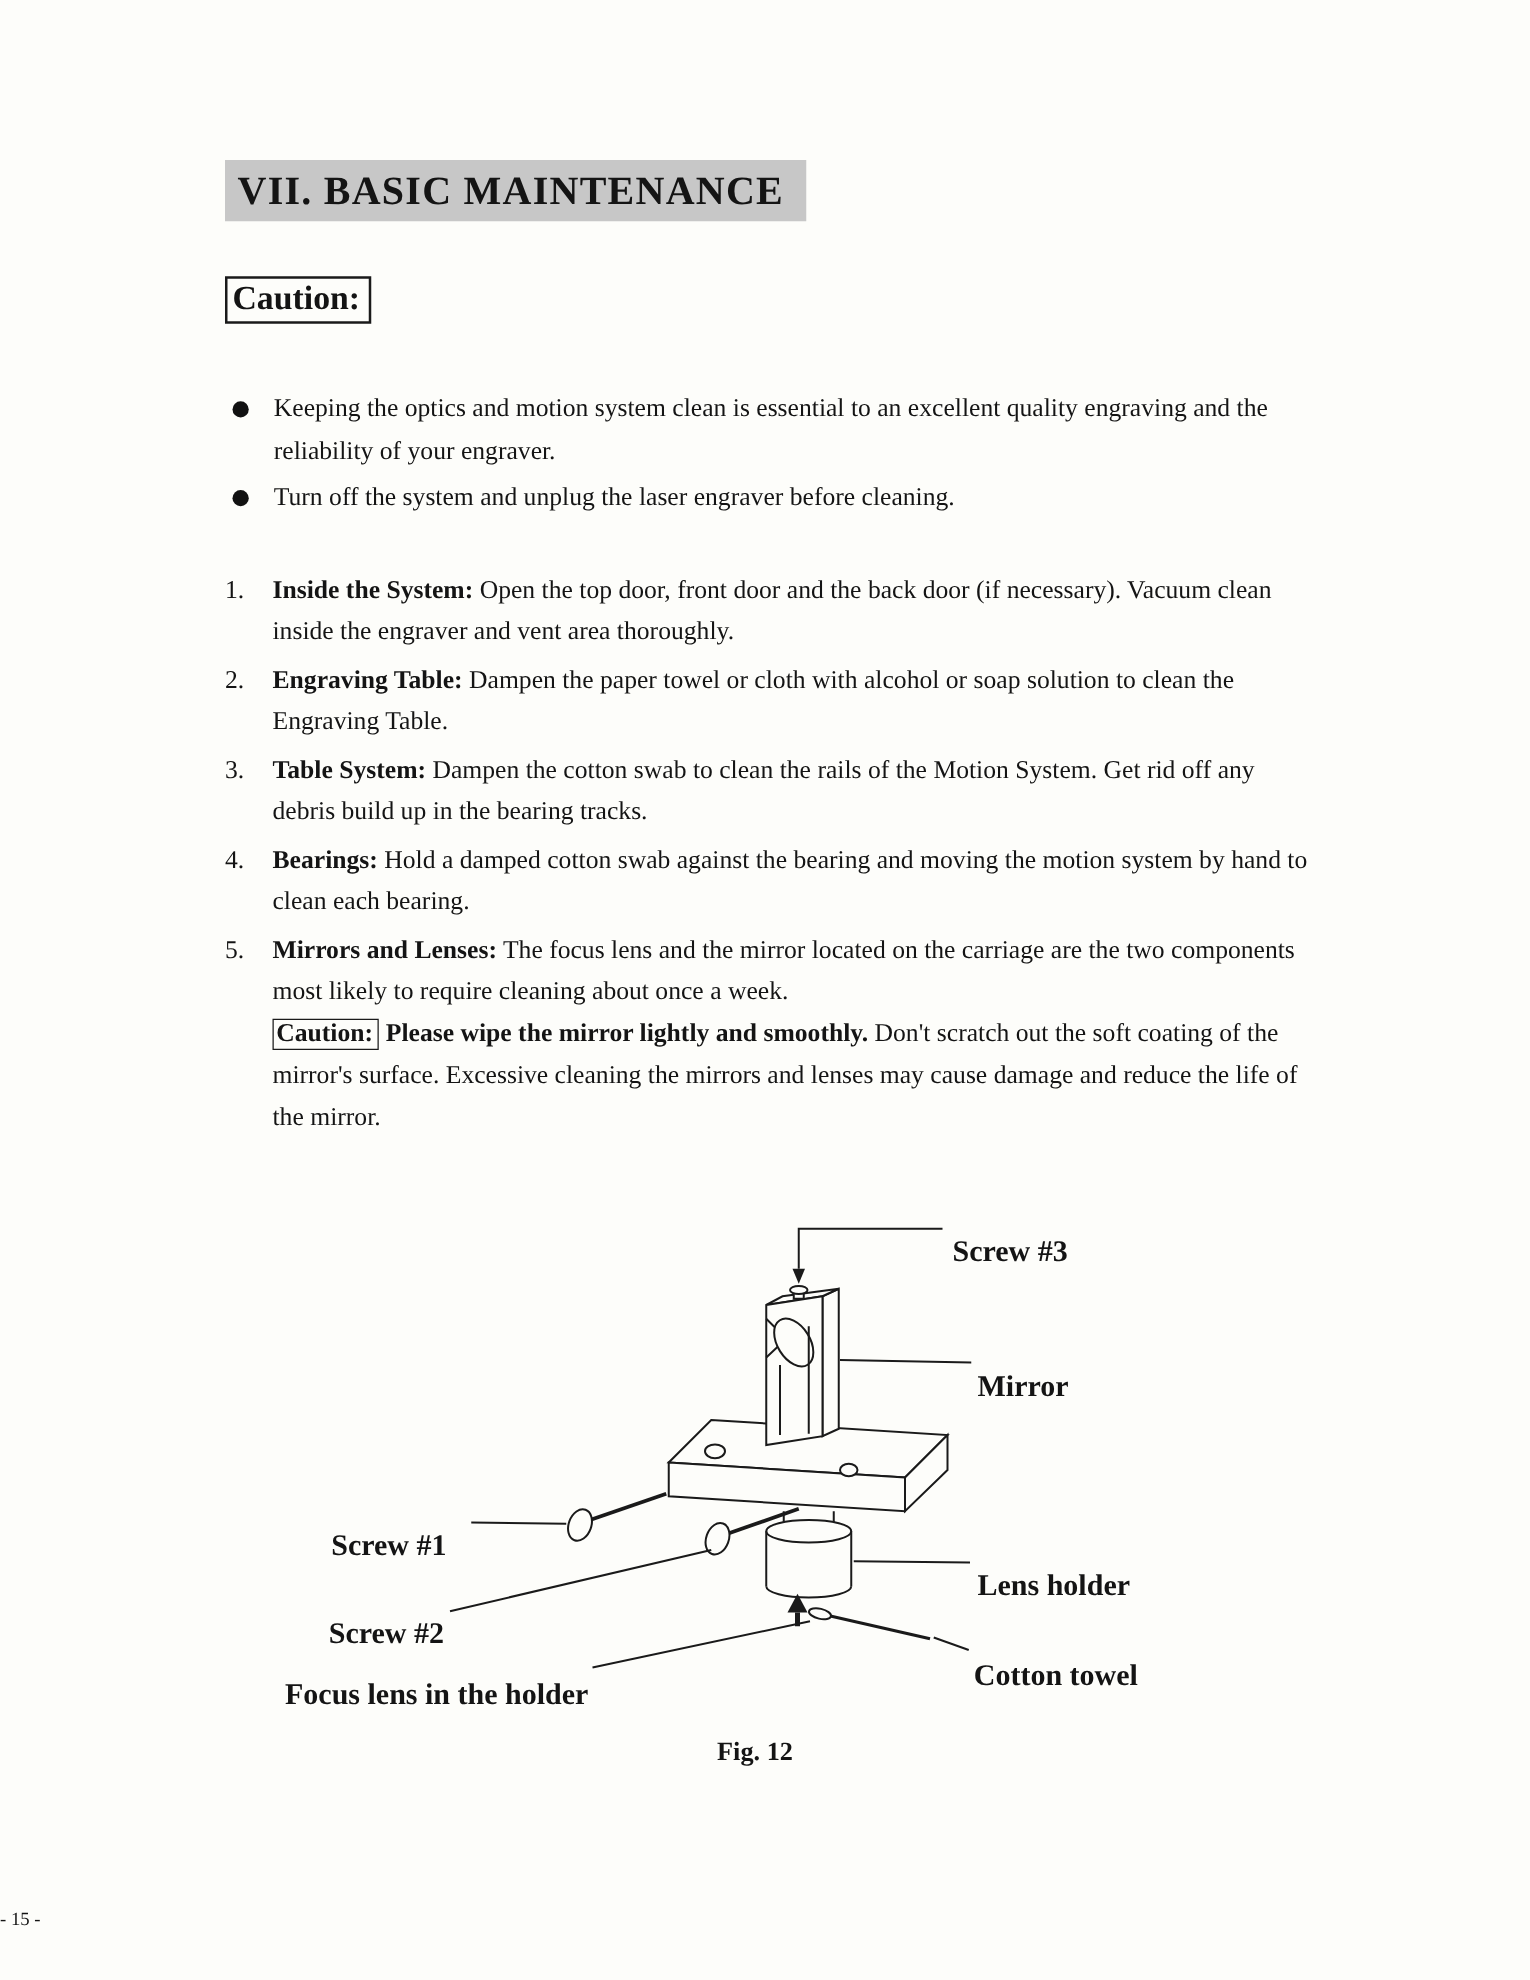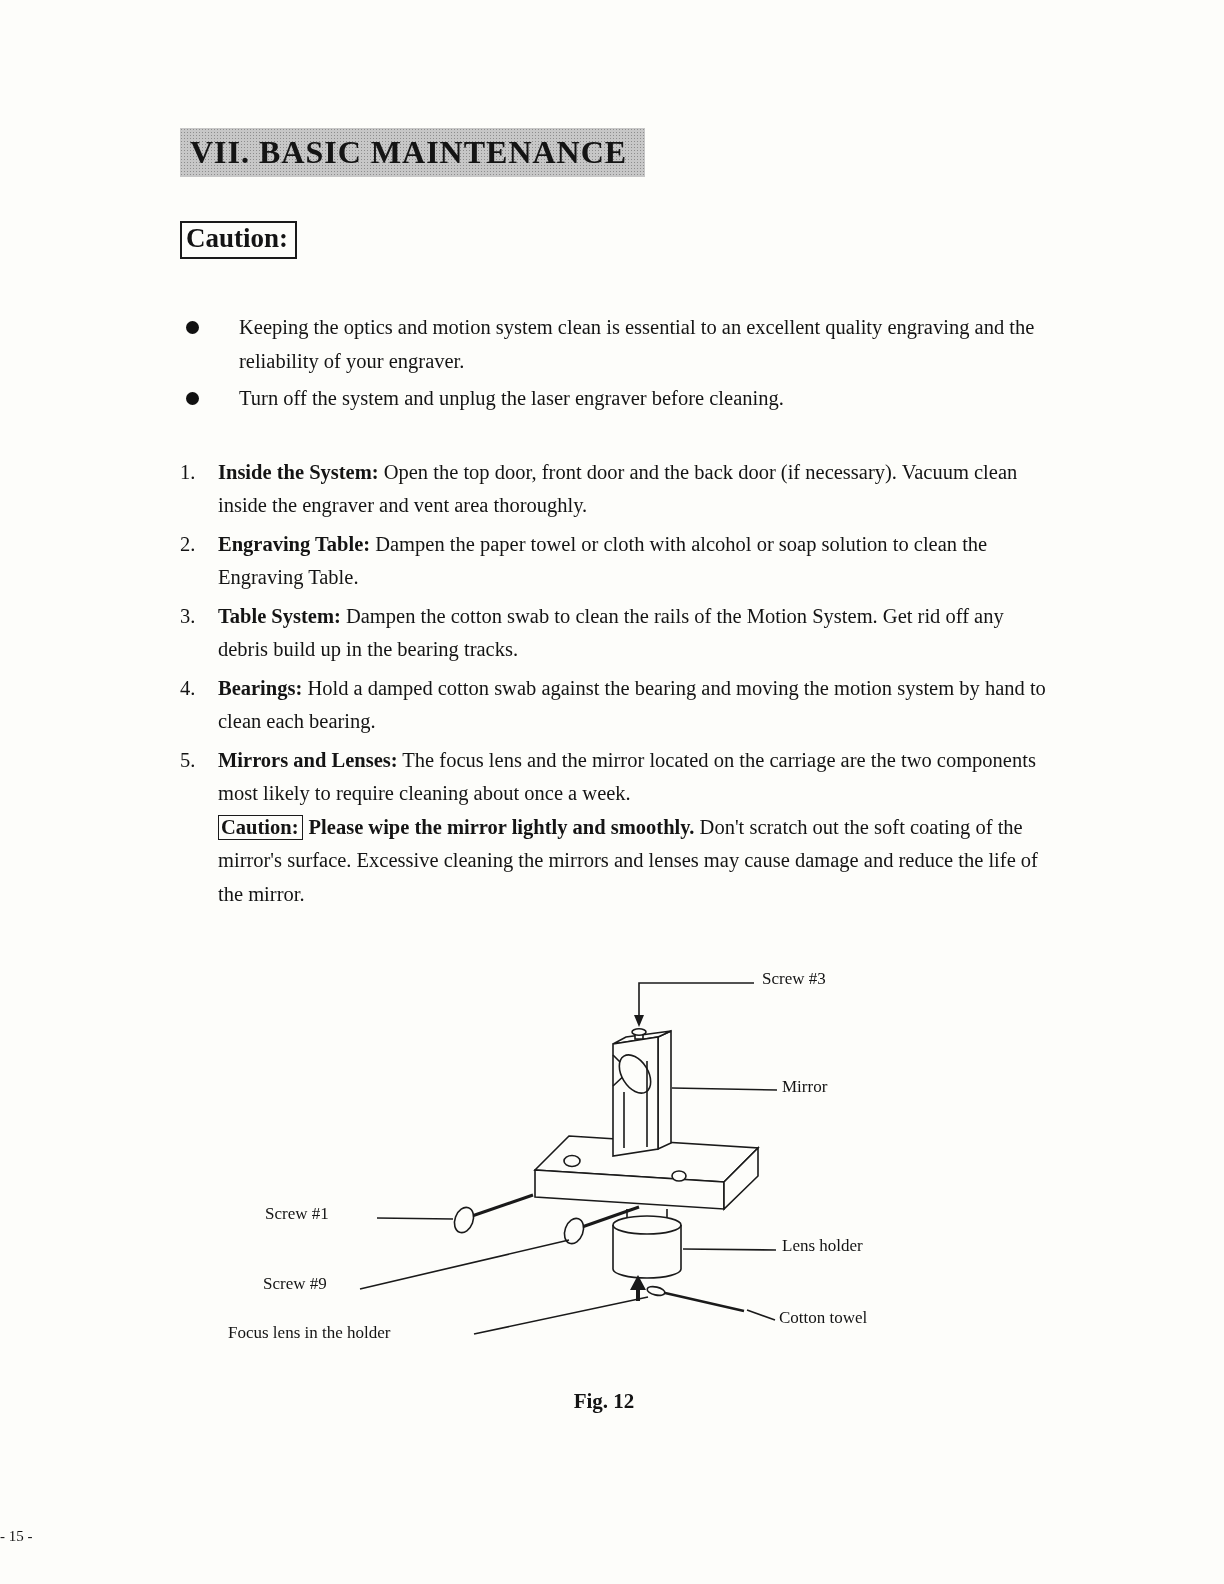--- a/index.html
+++ b/index.html
@@ -23,32 +23,32 @@
     text-align:center;
   }
   .caution-heading{
     display:inline-block;
     border:2px solid #1a1a1a;
     font-size:27px;font-weight:bold;
     padding:0 7px 3px 4px;
     margin-top:44px;
   }
   .bullets{margin:52px 0 40px 6px;padding:0;list-style:none;}
-  .bullets li{display:flex;gap:40px;margin-bottom:4px;font-size:20.5px;line-height:33.5px;}
+  .bullets li{display:flex;gap:20px;margin-bottom:4px;font-size:20.5px;line-height:33.5px;}
   .dot{width:13px;height:13px;border-radius:50%;background:#111;margin-top:10px;flex:none;}
   .bullet-text{flex:1;}
   .steps{margin:0;padding:0;list-style:none;}
   .step{display:flex;margin-bottom:5px;font-size:20.5px;line-height:33.5px;}
   .step .num{width:38px;flex:none;}
   .step-body{flex:1;}
   .step-label{font-weight:bold;}
   .caution-inline{border:1.5px solid #1a1a1a;font-weight:bold;padding:0 4px 1px 2px;}
   .figure{position:relative;width:880px;height:432px;margin-top:46px;}
   .figure svg{position:absolute;left:0;top:0;}
-  .fig-label{position:absolute;font-size:17px;font-weight:normal;white-space:nowrap;}
+  .fig-label{position:absolute;font-size:24px;font-weight:bold;white-space:nowrap;margin-top:20px;}
   .fig-caption{width:848px;text-align:center;font-size:21px;font-weight:bold;}
   .page-number{position:absolute;left:0;top:1528px;width:100%;text-align:left;font-size:15px;}
 </style>
 </head>
 <body>
 
 <div class="page">
 
   <div class="title-band">VII. BASIC MAINTENANCE</div>
 
@@ -152,21 +152,21 @@
           <line x1="180" y1="332" x2="389" y2="283"></line>
           <line x1="595" y1="363" x2="567" y2="353"></line>
           <line x1="294" y1="377" x2="468" y2="340"></line>
         </g>
       </g>
     </svg>
     <div class="fig-label" style="left:582px;top:12px">Screw #3</div>
     <div class="fig-label" style="left:602px;top:120px">Mirror</div>
     <div class="fig-label" style="left:85px;top:247px">Screw #1</div>
     <div class="fig-label" style="left:602px;top:279px">Lens holder</div>
-    <div class="fig-label" style="left:83px;top:317px">Screw #9</div>
+    <div class="fig-label" style="left:83px;top:317px">Screw #2</div>
     <div class="fig-label" style="left:599px;top:351px">Cotton towel</div>
     <div class="fig-label" style="left:48px;top:366px">Focus lens in the holder</div>
   </div>
 
   <div class="fig-caption">Fig. 12</div>
 
   <div class="page-number">- 15 -</div>
 
 </div>
 

